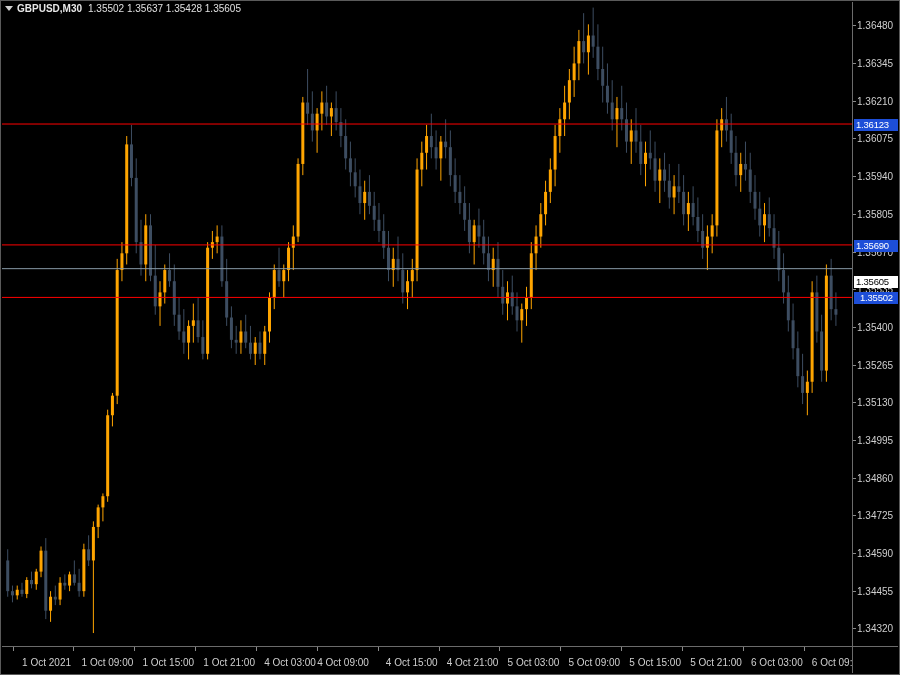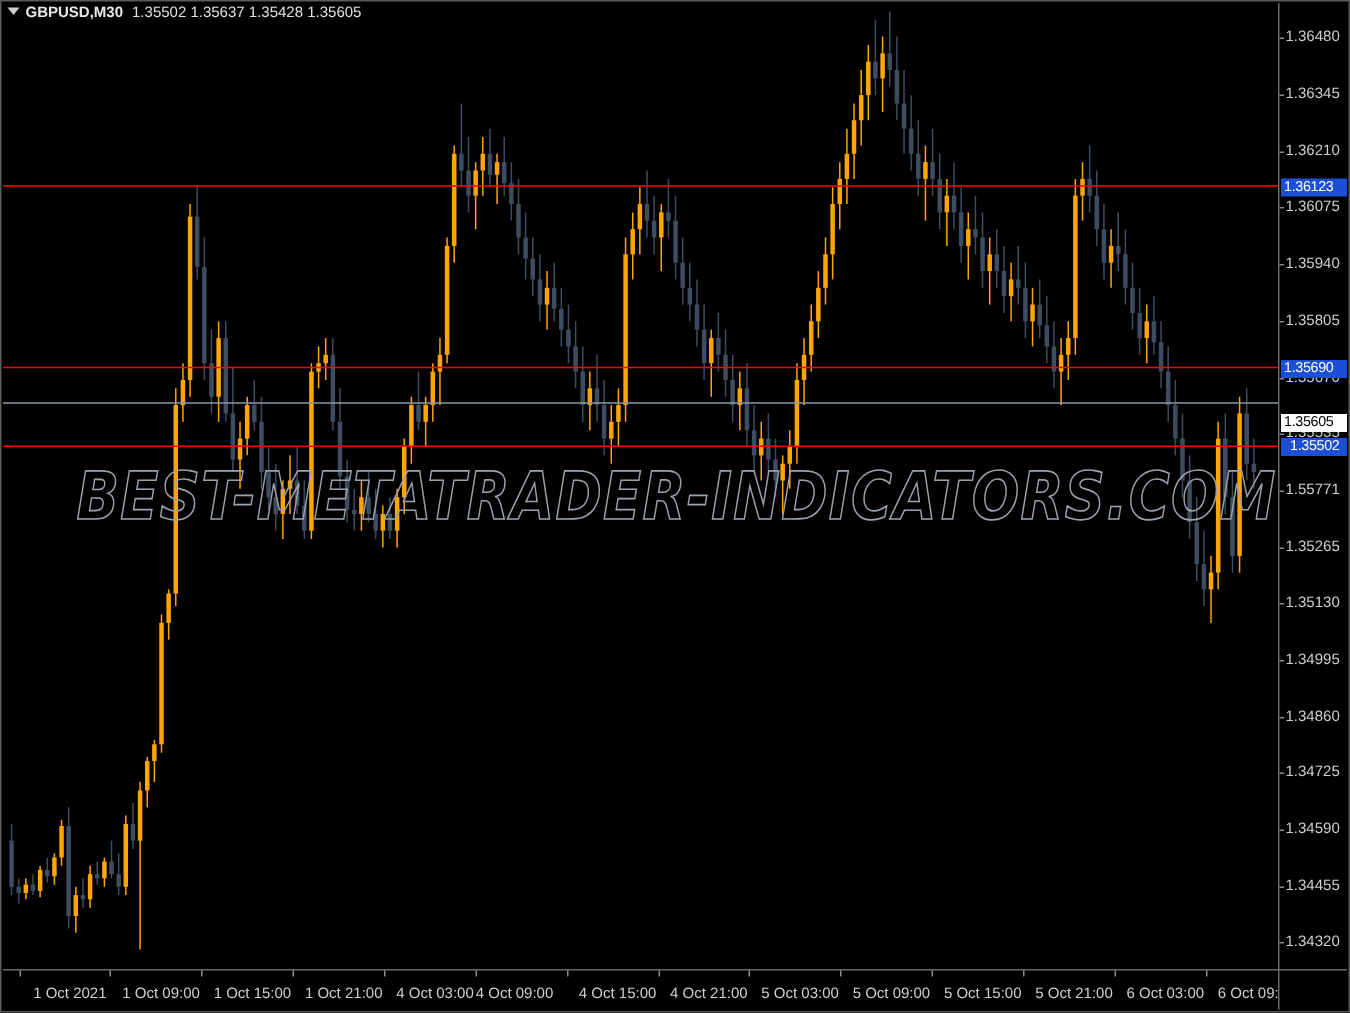--- a/index.html
+++ b/index.html
@@ -806,45 +806,40 @@
           <line x1="833.91" x2="833.91" y1="290.39" y2="323.90" stroke="#3D4D61" stroke-width="1"></line>
           <rect x="832.41" y="307.14" width="3.00" height="5.58" fill="#3D4D61"></rect>
         </g>
         <line x1="0" x2="852" y1="122.02" y2="122.02" stroke="#FF0000" stroke-width="1"></line>
         <line x1="0" x2="852" y1="242.92" y2="242.92" stroke="#FF0000" stroke-width="1"></line>
         <line x1="0" x2="852" y1="266.66" y2="266.66" stroke="#8899A6" stroke-width="1"></line>
         <line x1="0" x2="852" y1="295.42" y2="295.42" stroke="#FF0000" stroke-width="1"></line>
       </svg>
   </div>
 
-  <div class="watermark">
-    <svg viewBox="0 0 800 56" preserveAspectRatio="none">
-      <text class="wm-text" id="wm-node" x="0" y="42" textLength="800" lengthAdjust="spacingAndGlyphs">BEST-METATRADER-INDICATORS.COM</text>
-    </svg>
-  </div>
 
   <div class="yaxis" id="yaxis">
       <div class="ytick" style="top: 23.3377px;"></div>
       <div class="ylabel" style="top: 23.3377px;">1.36480</div>
       <div class="ytick" style="top: 61.0325px;"></div>
       <div class="ylabel" style="top: 61.0325px;">1.36345</div>
       <div class="ytick" style="top: 98.7273px;"></div>
       <div class="ylabel" style="top: 98.7273px;">1.36210</div>
       <div class="ytick" style="top: 136.422px;"></div>
       <div class="ylabel" style="top: 136.422px;">1.36075</div>
       <div class="ytick" style="top: 174.117px;"></div>
       <div class="ylabel" style="top: 174.117px; text-align: center;">1.35940</div>
       <div class="ytick" style="top: 211.812px;"></div>
       <div class="ylabel" style="top: 211.812px;">1.35805</div>
       <div class="ytick" style="top: 249.506px;"></div>
       <div class="ylabel" style="top: 249.506px;">1.35670</div>
       <div class="ytick" style="top: 287.201px;"></div>
       <div class="ylabel" style="top: 287.201px;">1.35535</div>
       <div class="ytick" style="top: 324.896px;"></div>
-      <div class="ylabel" style="top: 324.896px;">1.55771</div>
+      <div class="ylabel" style="top: 324.896px;">1.35400</div>
       <div class="ytick" style="top: 362.591px;"></div>
       <div class="ylabel" style="top: 362.591px;">1.35265</div>
       <div class="ytick" style="top: 400.286px;"></div>
       <div class="ylabel" style="top: 400.286px;">1.35130</div>
       <div class="ytick" style="top: 437.981px;"></div>
       <div class="ylabel" style="top: 437.981px;">1.34995</div>
       <div class="ytick" style="top: 475.675px;"></div>
       <div class="ylabel" style="top: 475.675px; text-align: center;">1.34860</div>
       <div class="ytick" style="top: 513.37px;"></div>
       <div class="ylabel" style="top: 513.37px;">1.34725</div>

